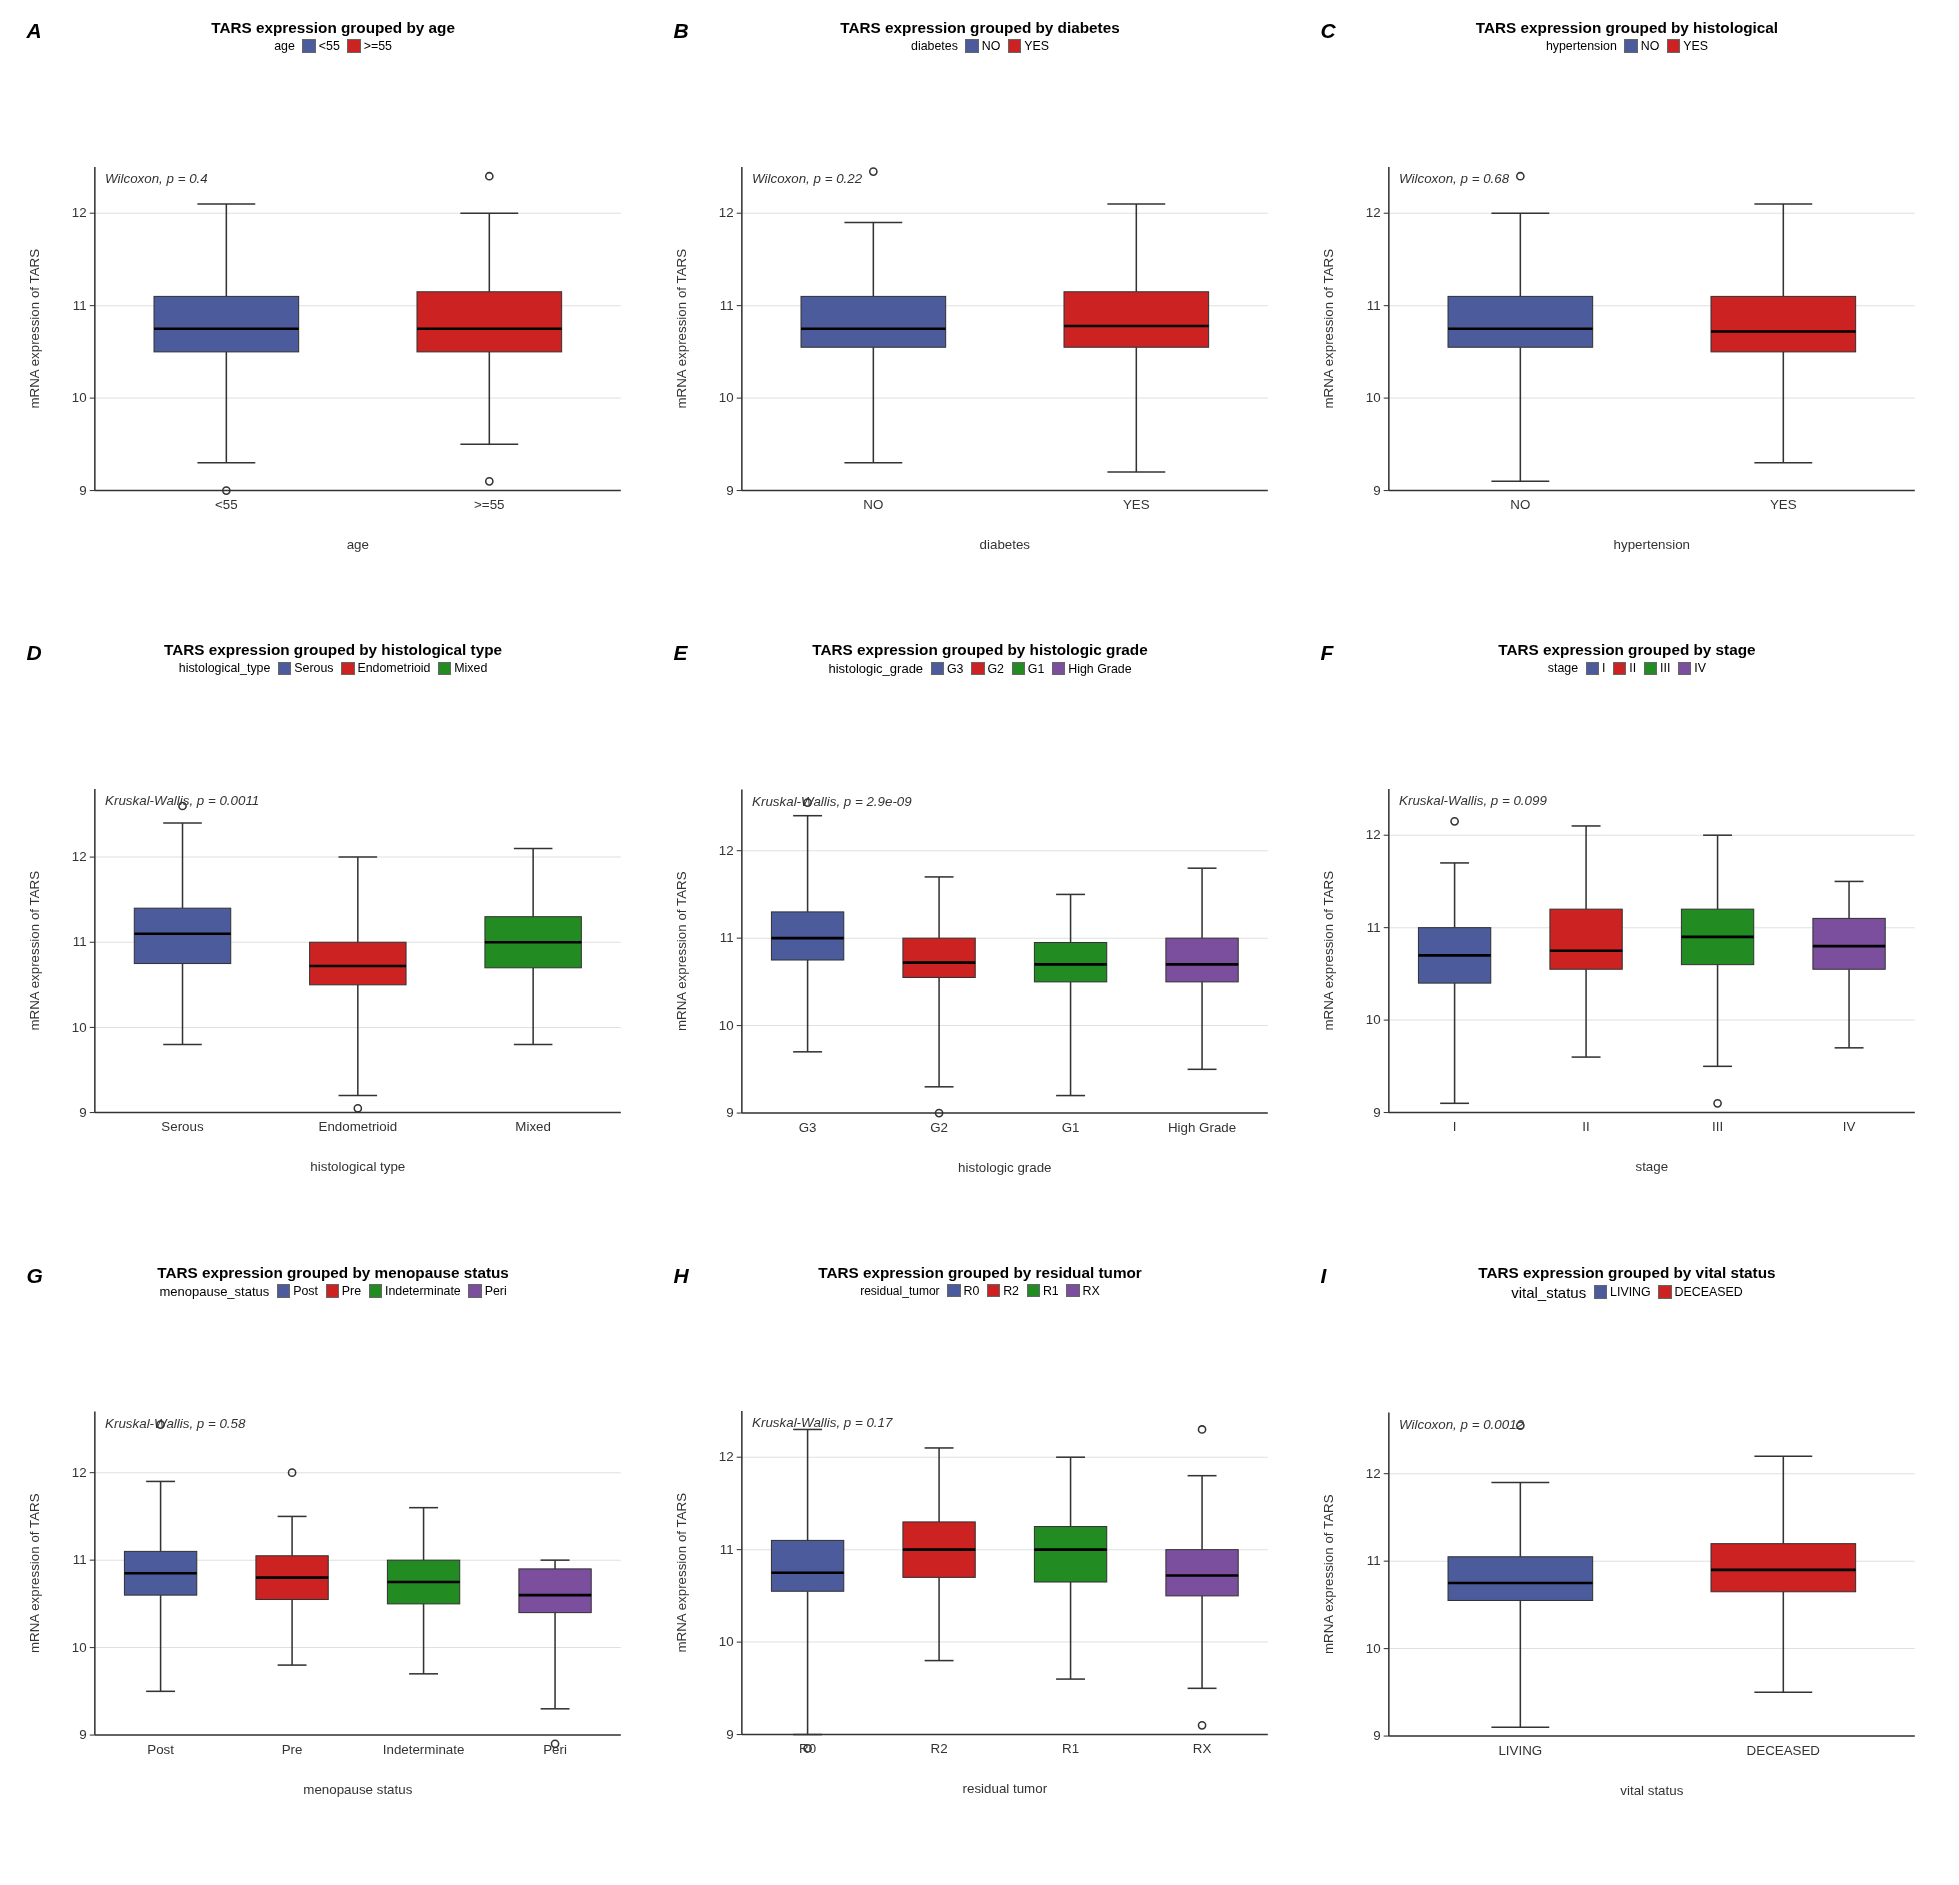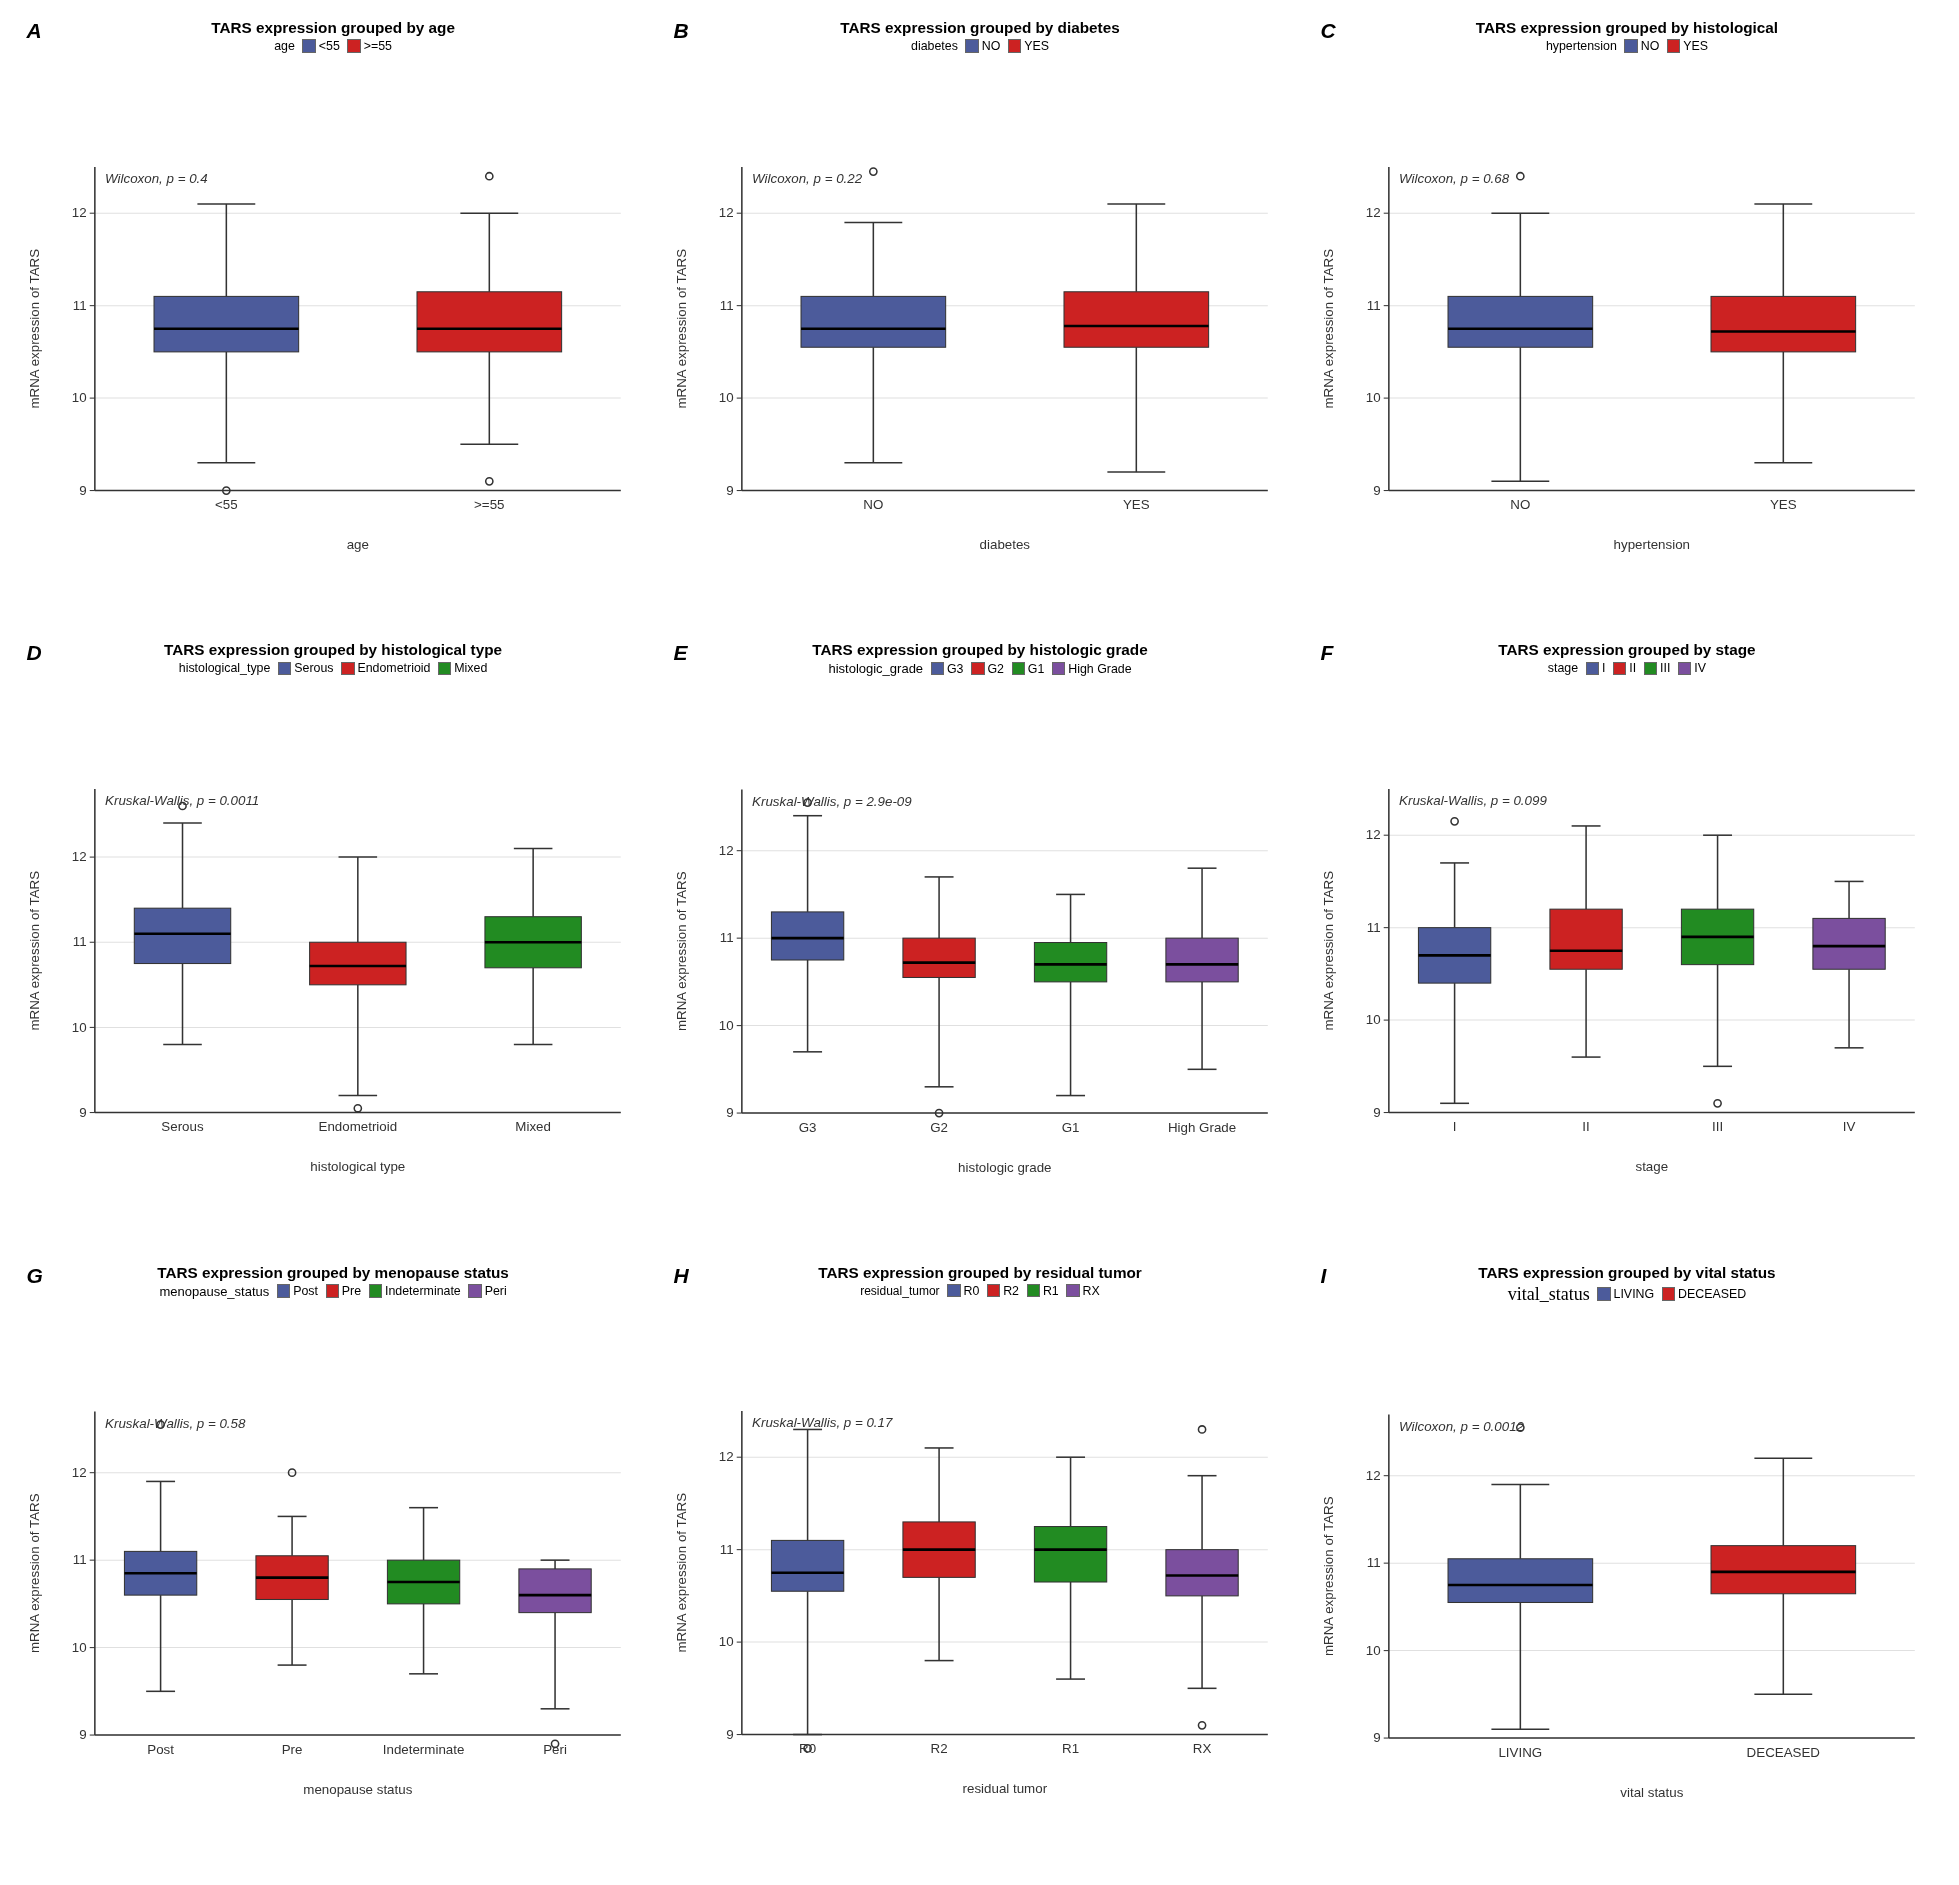--- a/index.html
+++ b/index.html
@@ -571,21 +571,21 @@
           <circle cx="516" cy="57.99999999999994" r="3.5" fill="none" stroke="#333" stroke-width="1.5"></circle>
           <circle cx="516" cy="346.00000000000006" r="3.5" fill="none" stroke="#333" stroke-width="1.5"></circle>
           <text x="516" y="373" text-anchor="middle" font-size="13" fill="#333">RX</text>
           <text x="324" y="412" text-anchor="middle" font-size="13" fill="#333">residual tumor</text>
         </svg></div>
     </div>
     <div class="panel">
       <div class="panel-label">I</div>
       <div class="panel-title">TARS expression grouped by vital status</div>
       <div class="legend">
-        <span style="font-size: 18px; font-family: Liberation Serif, serif;">vital_status</span>
+        <span style="font-size: 15px;">vital_status</span>
         <div class="legend-item">
           <span class="legend-box" style="background-color: rgb(76, 91, 155); border: 1px solid rgb(102, 102, 102);"></span>
           <span>LIVING</span>
         </div>
         <div class="legend-item">
           <span class="legend-box" style="background-color: rgb(204, 34, 34); border: 1px solid rgb(102, 102, 102);"></span>
           <span>DECEASED</span>
         </div>
       </div>
       <div class="chart-area"><svg viewBox="0 0 600 420" preserveAspectRatio="xMidYMid meet">

